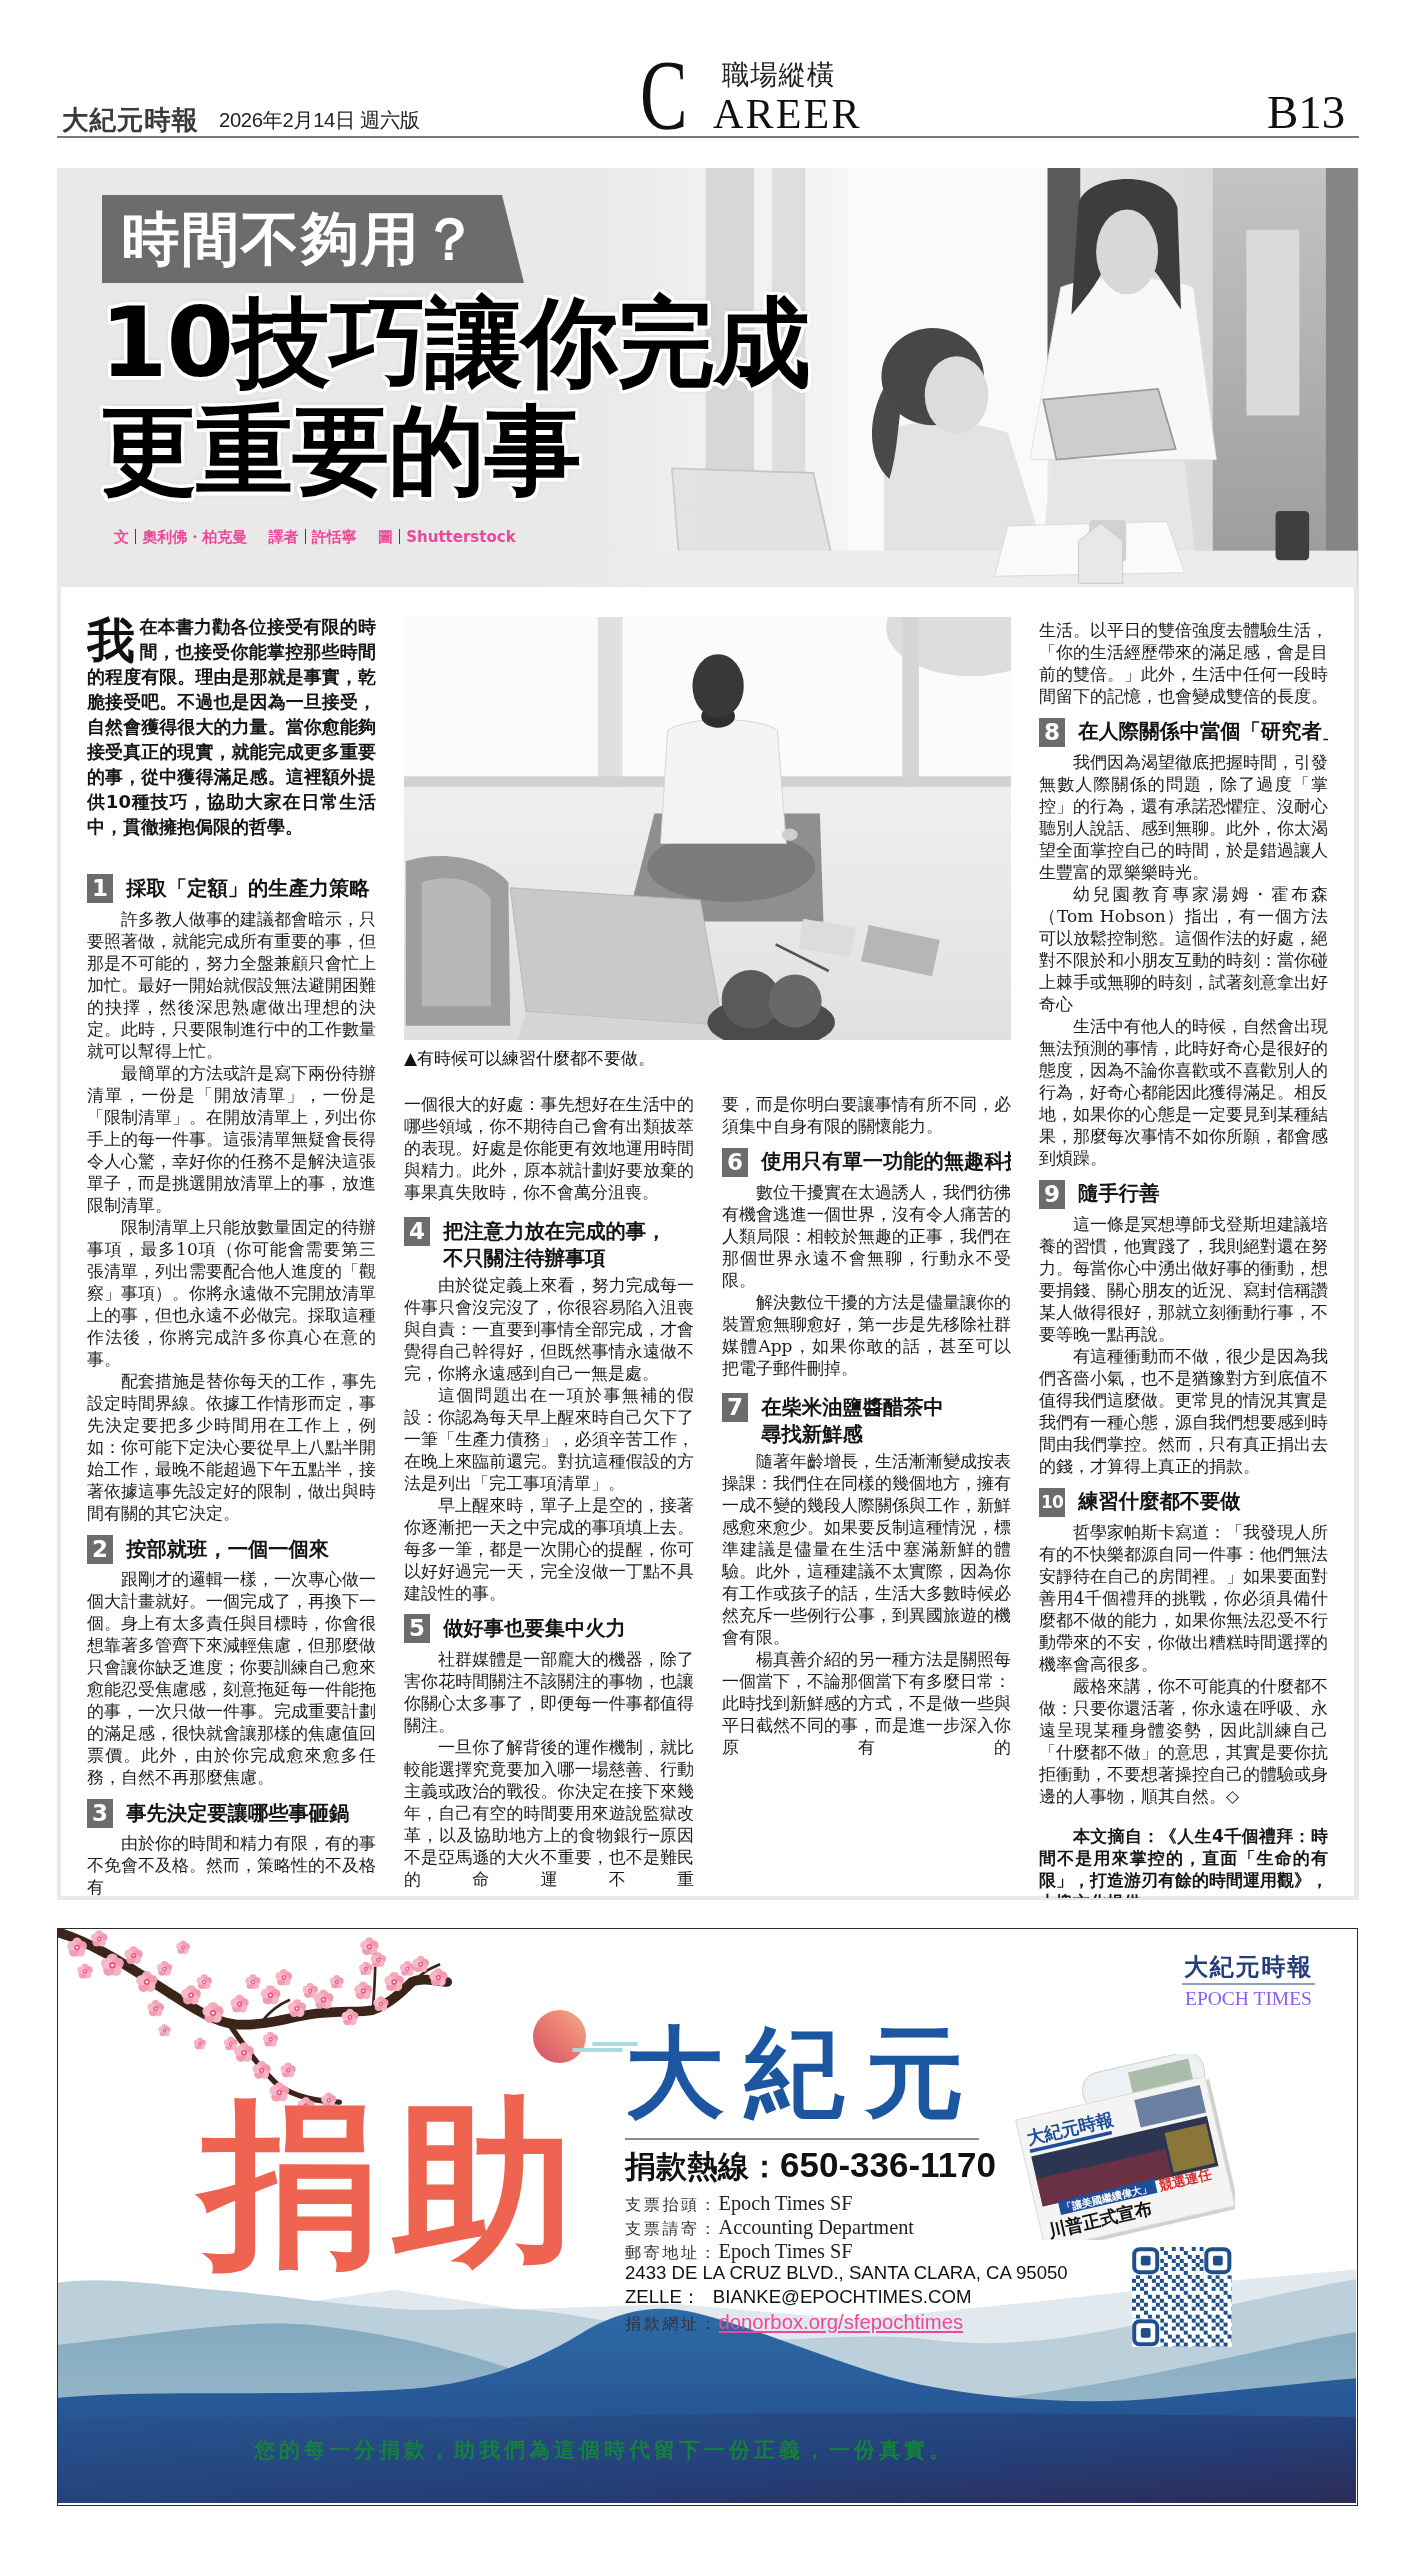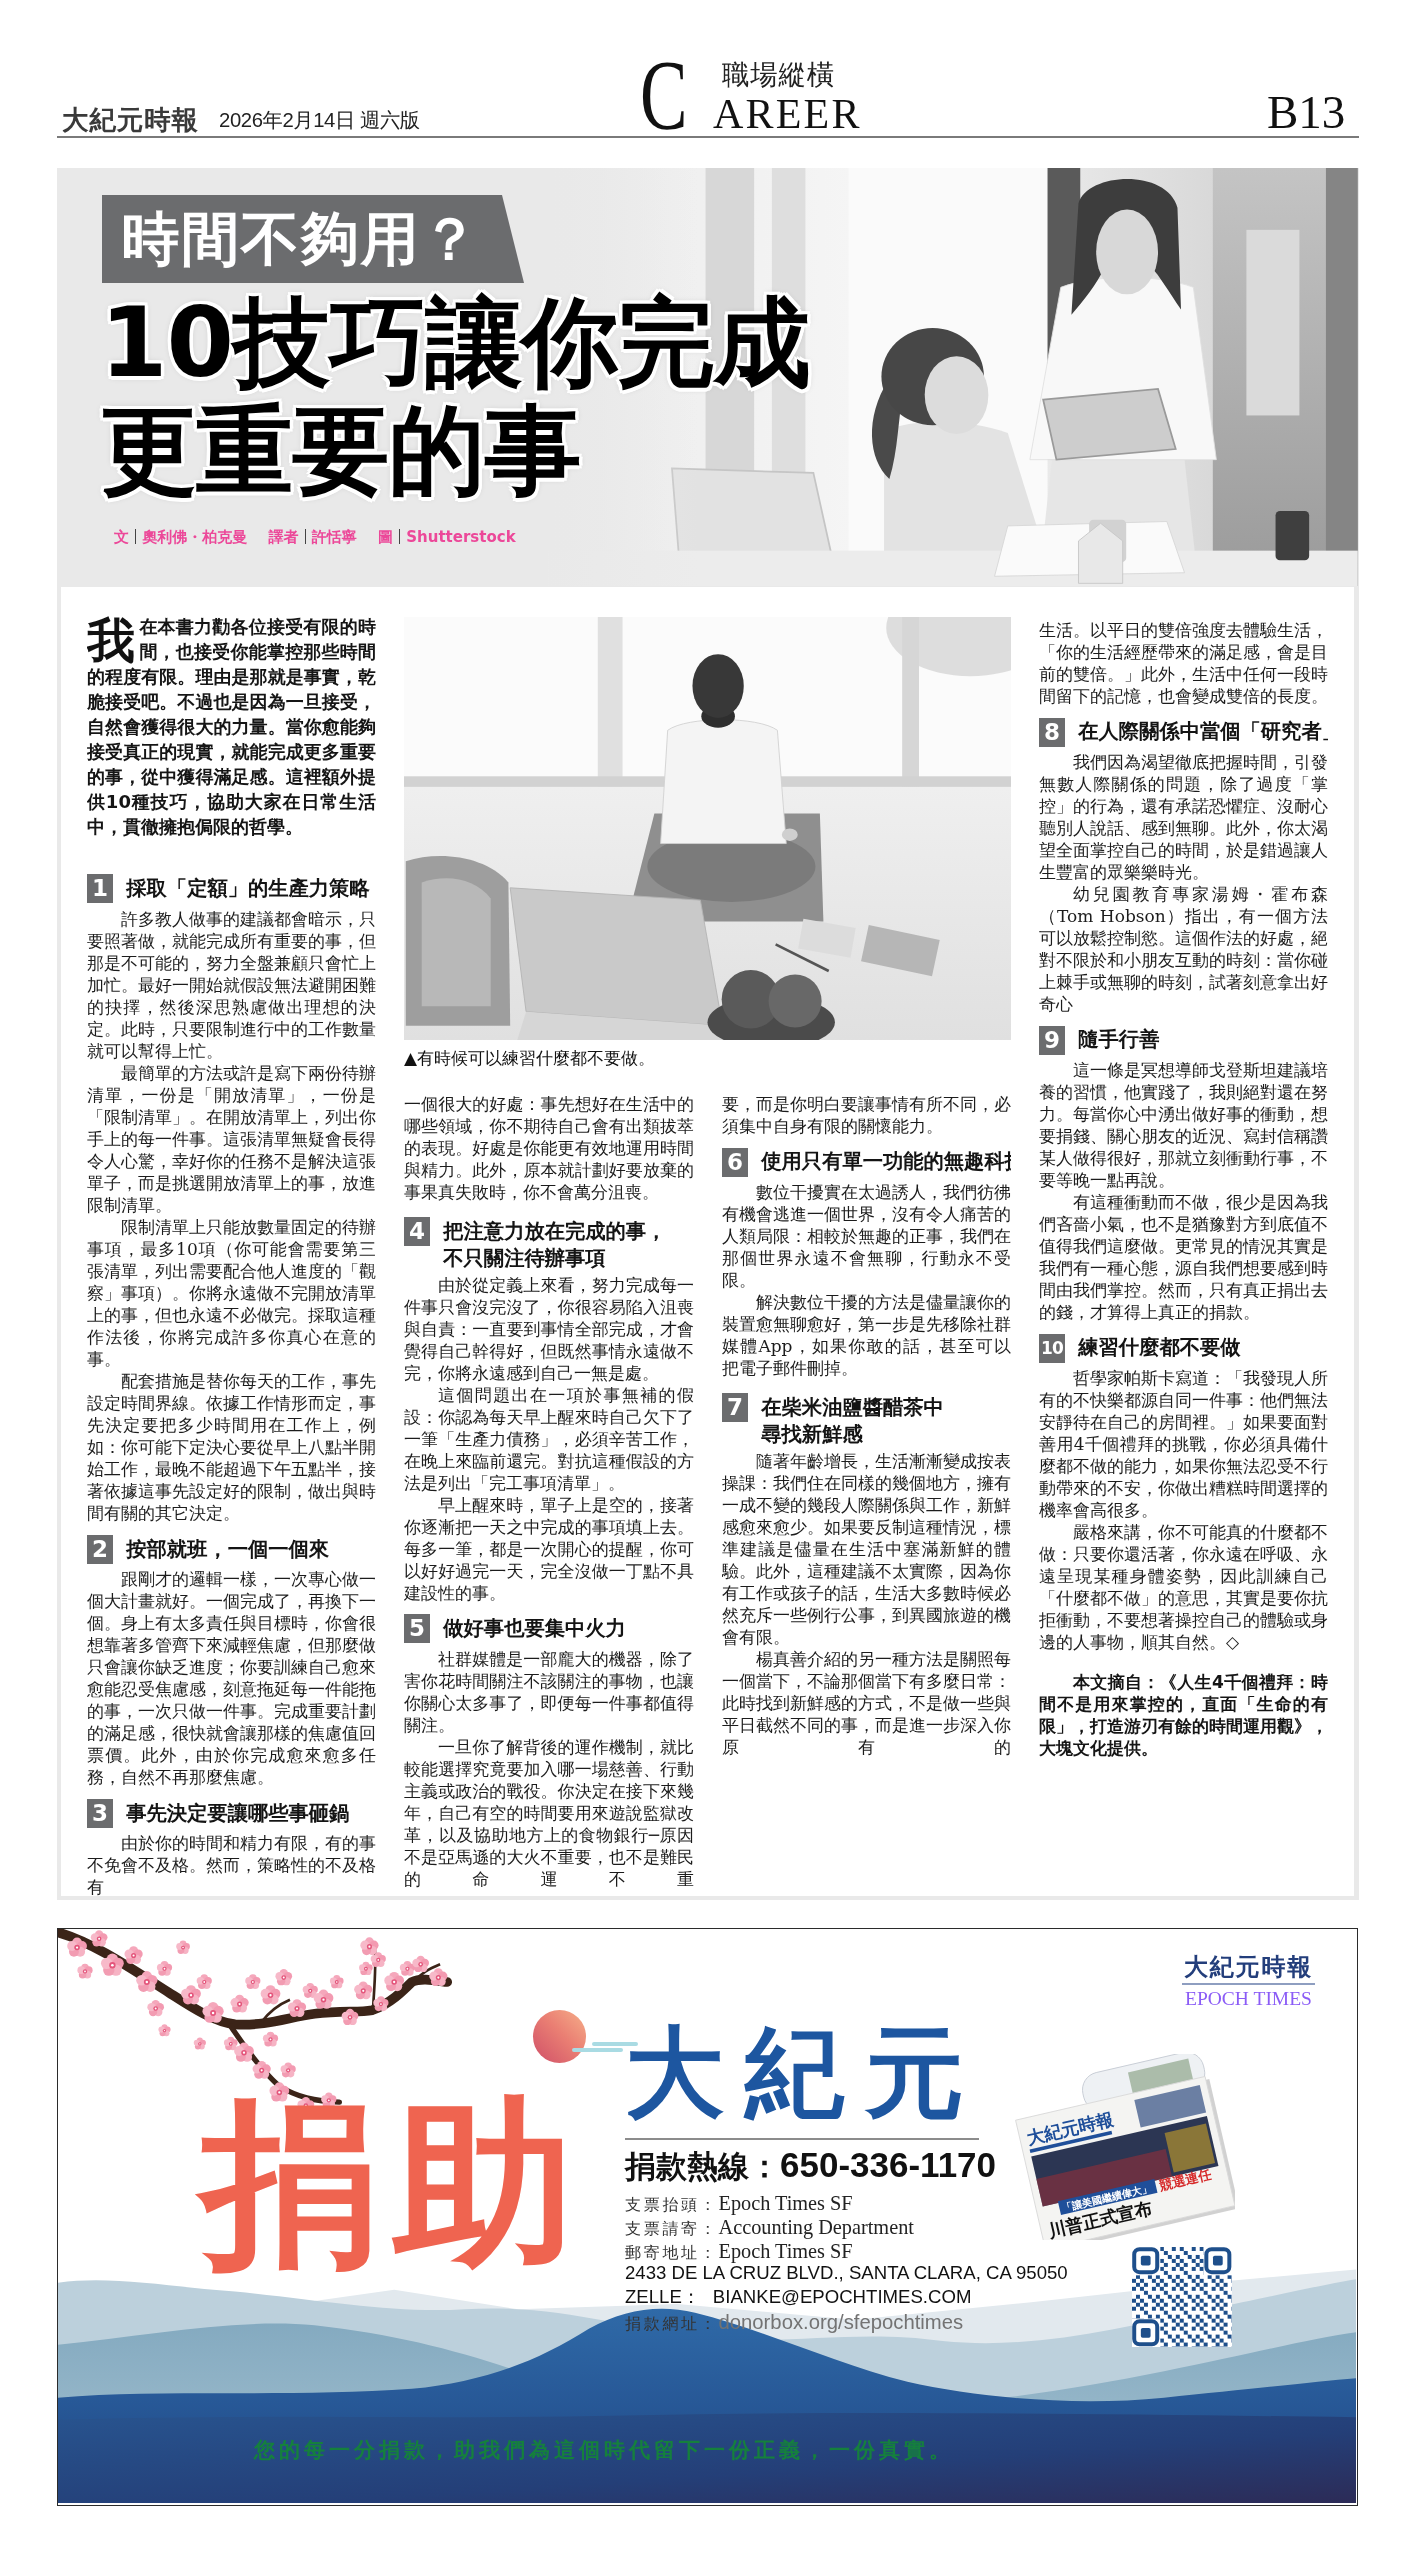--- a/index.html
+++ b/index.html
@@ -65,21 +65,21 @@
   .ad-details{left:567px;top:262px;}
   .ad-row{display:block;height:24px;white-space:nowrap;}
   .ad-row .lbl{font:16px/24px "DejaVu Serif",serif;color:#333;letter-spacing:2.7px;}
   .ad-row .val{font:20.3px/24px "Liberation Serif",serif;color:#222;}
   .ad-line{font:18.6px/24px "Liberation Sans",sans-serif;color:#111;white-space:nowrap;}
   .ad-address{left:567px;top:332px;}
   .ad-zelle{left:567px;top:356px;}
   .ad-zelle .lbl{margin-right:12.4px;}
   .ad-web{left:567px;top:381px;white-space:nowrap;}
   .ad-web .lbl{font:16px/24px "DejaVu Serif",serif;color:#333;letter-spacing:2.7px;}
-  .ad-web .val{font:20.3px/24px "Liberation Sans",sans-serif;color:#737373;}
+  .ad-web .val{font:20.3px/24px "Liberation Sans",sans-serif;color:#ec4899;text-decoration:underline;}
   .ad-logo{left:1124px;top:25px;width:133px;text-align:center;}
   .ad-logo .zh{display:block;font:bold 24px/26.5px "DejaVu Serif",serif;color:#233e7b;letter-spacing:1.8px;white-space:nowrap;}
   .ad-logo .bar{display:block;height:1.8px;background:#8e9ec0;margin:2.7px 0 2.7px;}
   .ad-logo .en{display:block;font:19.5px/21px "Liberation Serif",serif;color:#8b5cf6;white-space:nowrap;}
   .newspaper{left:956px;top:125px;width:221px;height:186px;}
   .qr{left:1074px;top:318px;width:100px;height:100px;}
   .ad-slogan{left:196px;top:508px;font:bold 21px/26.5px "DejaVu Serif",serif;color:#15803d;letter-spacing:4px;white-space:nowrap;}
 </style>
 </head>
 <body>
@@ -262,20 +262,21 @@
   <div class="col" id="col4">
     <p class="p cont">生活。以平日的雙倍強度去體驗生活，「你的生活經歷帶來的滿足感，會是目前的雙倍。」此外，生活中任何一段時間留下的記憶，也會變成雙倍的長度。</p>
     <div class="sec">
       <span class="num">8</span>
       <span class="ttl">
           <span class="ln">在人際關係中當個「研究者」</span>
         </span>
     </div>
     <p class="p">我們因為渴望徹底把握時間，引發無數人際關係的問題，除了過度「掌控」的行為，還有承諾恐懼症、沒耐心聽別人說話、感到無聊。此外，你太渴望全面掌控自己的時間，於是錯過讓人生豐富的眾樂樂時光。</p>
     <p class="p">幼兒園教育專家湯姆・霍布森（Tom Hobson）指出，有一個方法可以放鬆控制慾。這個作法的好處，絕對不限於和小朋友互動的時刻：當你碰上棘手或無聊的時刻，試著刻意拿出好奇心</p>
+    <p class="p">生活中有他人的時候，自然會出現無法預測的事情，此時好奇心是很好的態度，因為不論你喜歡或不喜歡別人的行為，好奇心都能因此獲得滿足。相反地，如果你的心態是一定要見到某種結果，那麼每次事情不如你所願，都會感到煩躁。</p>
     <div class="sec">
       <span class="num">9</span>
       <span class="ttl">
           <span class="ln">隨手行善</span>
         </span>
     </div>
     <p class="p">這一條是冥想導師戈登斯坦建議培養的習慣，他實踐了，我則絕對還在努力。每當你心中湧出做好事的衝動，想要捐錢、關心朋友的近況、寫封信稱讚某人做得很好，那就立刻衝動行事，不要等晚一點再說。</p>
     <p class="p">有這種衝動而不做，很少是因為我們吝嗇小氣，也不是猶豫對方到底值不值得我們這麼做。更常見的情況其實是我們有一種心態，源自我們想要感到時間由我們掌控。然而，只有真正捐出去的錢，才算得上真正的捐款。</p>
     <div class="sec">
       <span class="num two">10</span>

